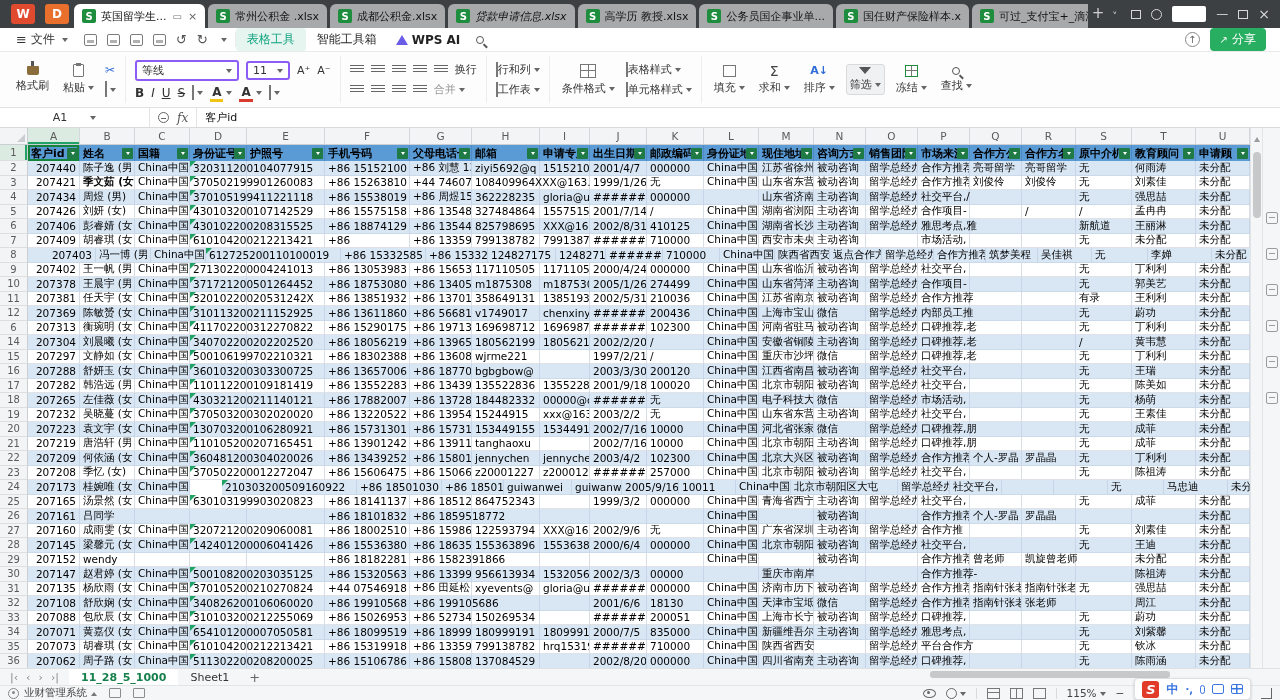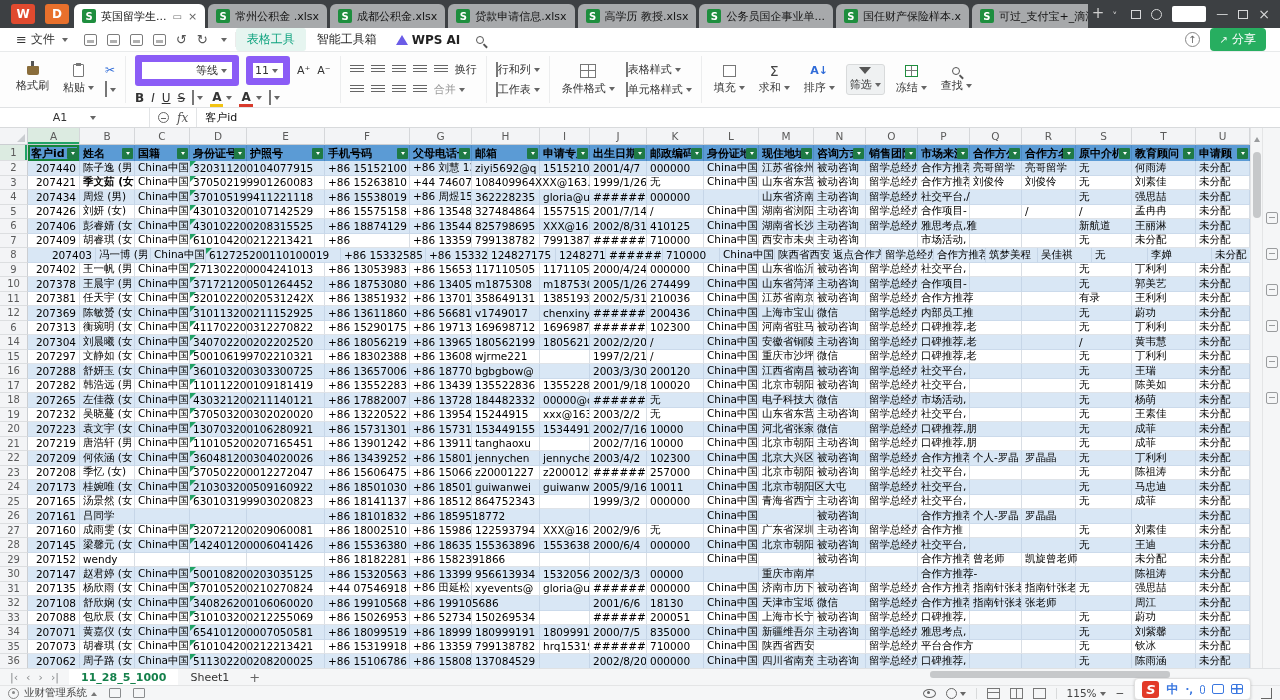--- a/index.html
+++ b/index.html
@@ -43,21 +43,21 @@
   .upcirc{width:15px;height:15px;border:1px solid #888;border-radius:50%;color:#666;font-size:10px;display:flex;align-items:center;justify-content:center;margin-right:10px}
   .sharebtn{background:#27AE60;color:#fff;border-radius:4px;padding:3px 10px;display:flex;align-items:center;gap:4px;font-size:12px;margin-right:6px}
 
   
   .ribbon{position:absolute;left:0;top:52px;width:1280px;height:56px;background:#FDFDFD;border-bottom:1px solid #E0E2E4;display:flex;align-items:stretch;padding:4px 4px}
   .rgroup{display:flex;align-items:center;gap:8px;padding:0 9px;border-right:1px solid #ECEDEE}
   .rbig{display:flex;flex-direction:column;align-items:center;justify-content:center;gap:3px;font-size:11px;color:#333;padding:2px 3px;border-radius:3px}
   .rbig.hl{background:#EFF1F2;border:1px solid #D8DADB}
   .rcol{display:flex;flex-direction:column;justify-content:center;gap:5px}
   .rrow{display:flex;align-items:center;gap:7px;font-size:11px;color:#333}
-  .sel{border:7px solid #8b5cf6;border-radius:3px;background:#fff;display:flex;align-items:center;justify-content:flex-end;padding:1px 5px;font-size:11px;color:#333}
+  .sel{border:2px solid #8b5cf6;border-radius:3px;background:#fff;display:flex;align-items:center;justify-content:space-between;padding:1px 5px;font-size:11px;color:#333}
   .car{display:inline-block;width:0;height:0;border:3px solid transparent;border-top:4px solid #666;transform:translateY(2px);margin-left:3px}
   .car.w{border:2.5px solid transparent;border-top:3.5px solid #fff;transform:translateY(1px);margin-left:0}
   .bld{font-weight:bold;font-size:12px}
   .ital{font-style:italic;font-size:12px}
   .unl{text-decoration:underline;font-size:12px}
   .strk{text-decoration:line-through;font-size:12px}
   .icbox{width:13px;height:12px;border:1px solid #777;position:relative;background:#fff}
   .icbox.grid{background:linear-gradient(#777,#777) 50% 0/1px 100% no-repeat,linear-gradient(#777,#777) 0 50%/100% 1px no-repeat,#fff}
   .icA{font-size:12px;font-weight:bold;line-height:10px;border-bottom:3px solid #F2C313;padding:0 2px}
   .icA.red{border-bottom-color:#D83A2B}
@@ -152,21 +152,21 @@
         <div class="ttab">
           <span class="sico">S</span>
           <span style="overflow: hidden;">常州公积金 .xlsx</span>
         </div>
         <div class="ttab">
           <span class="sico">S</span>
           <span style="overflow: hidden;">成都公积金.xlsx</span>
         </div>
         <div class="ttab">
           <span class="sico">S</span>
-          <span style="overflow: hidden;">贷款申请信息.xlsx</span>
+          <span style="overflow: hidden; font-style: italic;">贷款申请信息.xlsx</span>
         </div>
         <div class="ttab">
           <span class="sico">S</span>
           <span style="overflow: hidden;">高学历 教授.xlsx</span>
         </div>
         <div class="ttab">
           <span class="sico">S</span>
           <span style="overflow: hidden;">公务员国企事业单...</span>
         </div>
         <div class="ttab">
@@ -1016,21 +1016,21 @@
         <div class="cell" style="width: 54px;"></div>
         <div class="cell" style="width: 56px;">无</div>
         <div class="cell" style="width: 64px;">陈祖涛</div>
         <div class="cell" style="width: 54px;">未分配</div>
       </div>
       <div class="grow" style="height: 14.5px;">
         <div class="rowh" style="width: 28px;">24</div>
         <div class="cell band num" style="width: 52px;">207173</div>
         <div class="cell band" style="width: 55px;">桂婉唯 (女</div>
         <div class="cell band" style="width: 55px;">China中国</div>
-        <div class="cell band tri spill" style="width: 57px;">210303200509160922</div>
+        <div class="cell band tri spill" style="width: 57px; margin-left: 32px;">210303200509160922</div>
         <div class="cell band" style="width: 78px;"></div>
         <div class="cell band" style="width: 85px;">+86 18501030</div>
         <div class="cell band" style="width: 62px;">+86 1850103098</div>
         <div class="cell band" style="width: 68px;">guiwanwei</div>
         <div class="cell band" style="width: 50px;">guiwanwei</div>
         <div class="cell band" style="width: 57px;">2005/9/16</div>
         <div class="cell band" style="width: 57px;">10011</div>
         <div class="cell band" style="width: 55px;">China中国</div>
         <div class="cell band spill" style="width: 55px;">北京市朝阳区大屯</div>
         <div class="cell band" style="width: 52px;"></div>

